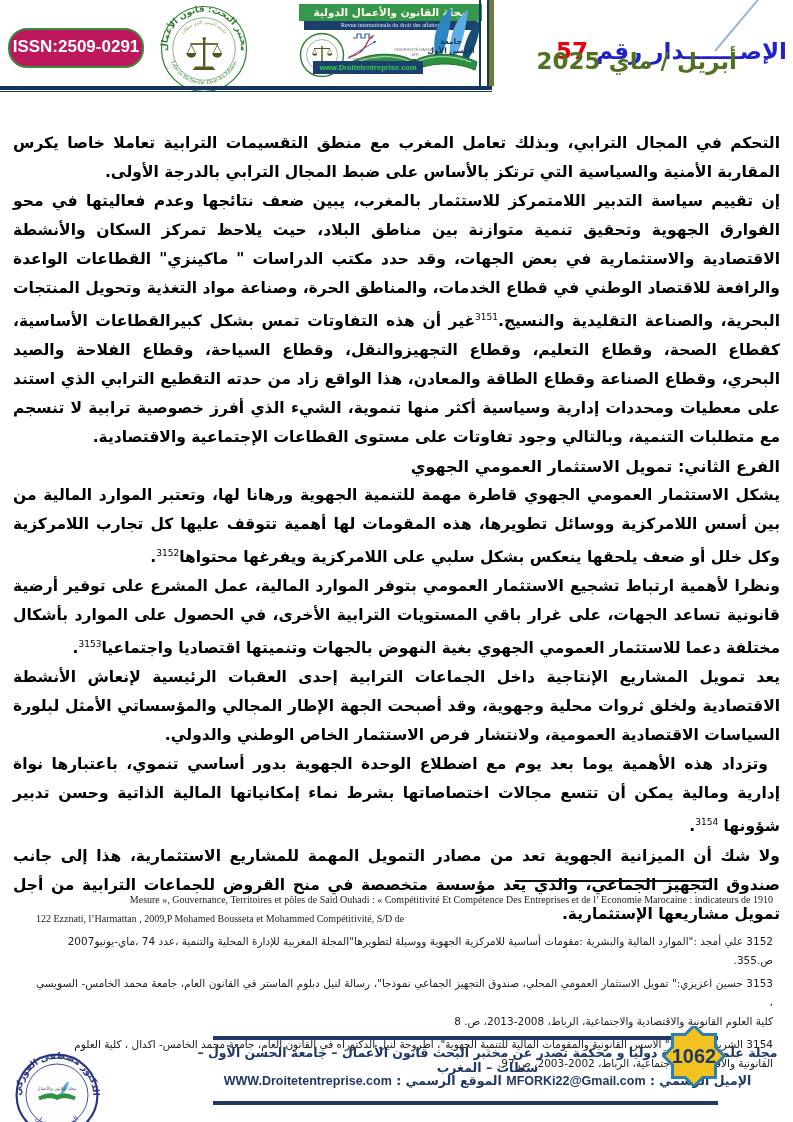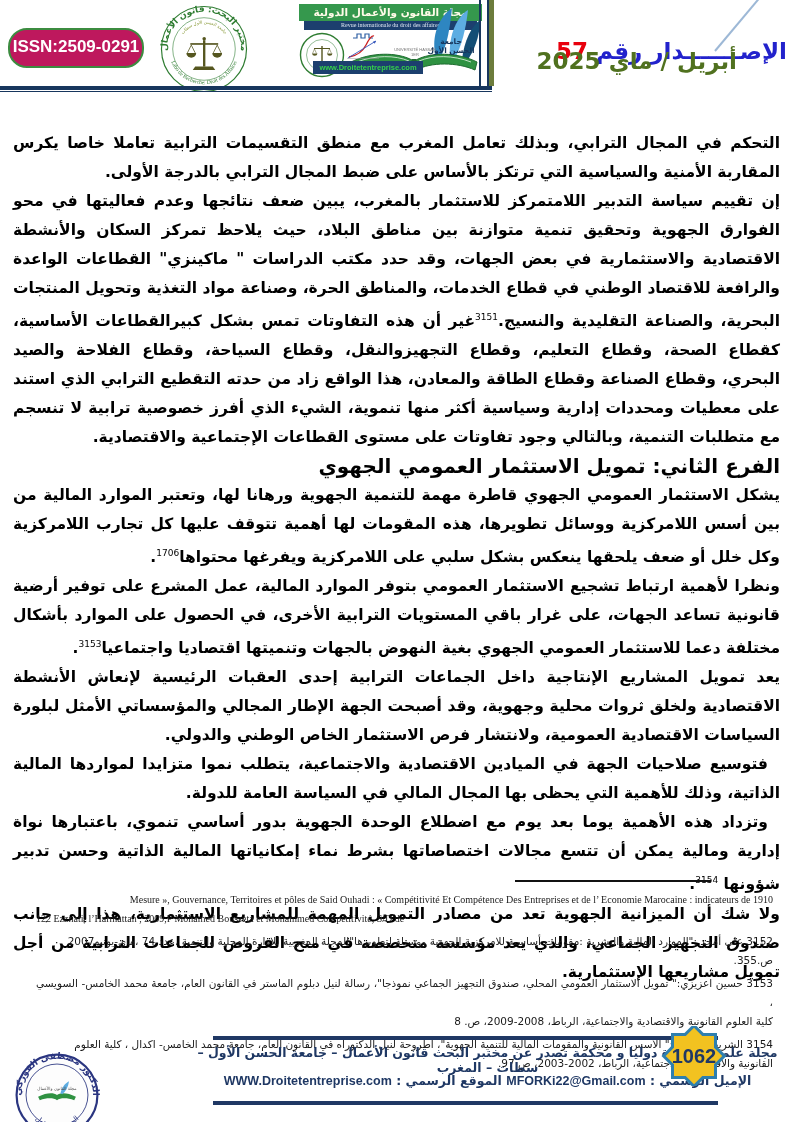--- a/index.html
+++ b/index.html
@@ -37,21 +37,21 @@
   .issue-date{position:absolute;left:505px;top:48px;width:232px;direction:rtl;
               font-size:23px;font-weight:bold;color:#50711f;white-space:nowrap;}
   .diag{position:absolute;left:715px;top:50px;width:70px;height:2px;background:#9db8d6;
         transform:rotate(-50deg);transform-origin:left center;}
   .header-rule{position:absolute;left:0;top:86px;width:492px;height:6px;
                border-top:4px solid #17365d;border-bottom:1px solid #17365d;box-sizing:border-box;}
 
   
   .body-text{position:absolute;top:97px;left:0;right:0;padding:0 13px;direction:rtl;color:#000000;margin-top:32px;}
   .body-text p{margin:0;font-size:15.5px;line-height:29px;font-weight:bold;text-align:justify;}
-  .body-text p.heading{text-align:right;font-size:20px;}
+  .body-text p.heading{text-align:right;font-size:16px;}
   .body-text p.indent{text-indent:12px;}
   .body-text sup{font-size:9px;font-weight:normal;}
 
   
   .footnotes{position:absolute;top:880px;left:0;right:0;padding:0 20px 0 36px;direction:rtl;}
   .fn-sep{height:2px;background:#111;width:196px;margin:0 62px 8px auto;direction:ltr;
           margin-left:auto;}
   .footnote{margin:0 0 4px 0;}
   .fn-line{font-size:10.5px;line-height:19px;color:#1a1a1a;}
   .fn-line.latin{font-family:"Liberation Serif",serif;font-size:10px;}
@@ -158,41 +158,40 @@
     <div class="diag"></div>
     <div class="issue-date">أبريل / ماي 2025</div>
   </header>
 
   <div class="header-rule"></div>
 
   <main class="body-text" id="bodyContainer">
       <p class="">التحكم في المجال الترابي، وبذلك تعامل المغرب مع منطق التقسيمات الترابية تعاملا خاصا يكرس المقاربة الأمنية والسياسية التي ترتكز بالأساس على ضبط المجال الترابي بالدرجة الأولى.</p>
       <p class="">إن تقييم سياسة التدبير اللامتمركز للاستثمار بالمغرب، يبين ضعف نتائجها وعدم فعاليتها في محو الفوارق الجهوية وتحقيق تنمية متوازنة بين مناطق البلاد، حيث يلاحظ تمركز السكان والأنشطة الاقتصادية والاستثمارية في بعض الجهات، وقد حدد مكتب الدراسات " ماكينزي"  القطاعات الواعدة والرافعة للاقتصاد الوطني في قطاع الخدمات، والمناطق الحرة، وصناعة مواد التغذية وتحويل المنتجات البحرية، والصناعة التقليدية والنسيج.<sup>3151</sup>غير أن هذه  التفاوتات تمس بشكل كبيرالقطاعات الأساسية، كقطاع الصحة، وقطاع التعليم، وقطاع التجهيزوالنقل، وقطاع السياحة، وقطاع الفلاحة والصيد البحري، وقطاع الصناعة وقطاع الطاقة والمعادن، هذا الواقع زاد من حدته التقطيع الترابي الذي استند على معطيات ومحددات إدارية وسياسية أكثر منها تنموية، الشيء الذي أفرز خصوصية ترابية لا تنسجم مع متطلبات التنمية، وبالتالي وجود تفاوتات على مستوى القطاعات الإجتماعية والاقتصادية.</p>
       <p class="heading">الفرع الثاني: تمويل الاستثمار العمومي الجهوي</p>
-      <p class="">يشكل الاستثمار العمومي الجهوي قاطرة مهمة للتنمية الجهوية ورهانا لها، وتعتبر الموارد المالية من بين أسس اللامركزية ووسائل تطويرها، هذه المقومات لها أهمية تتوقف عليها كل تجارب اللامركزية وكل خلل أو ضعف يلحقها ينعكس بشكل سلبي على اللامركزية ويفرغها محتواها<sup>1706</sup>.</p>
+      <p class="">يشكل الاستثمار العمومي الجهوي قاطرة مهمة للتنمية الجهوية ورهانا لها، وتعتبر الموارد المالية من بين أسس اللامركزية ووسائل تطويرها، هذه المقومات لها أهمية تتوقف عليها كل تجارب اللامركزية وكل خلل أو ضعف يلحقها ينعكس بشكل سلبي على اللامركزية ويفرغها محتواها<sup>3152</sup>.</p>
       <p class="">ونظرا لأهمية ارتباط تشجيع الاستثمار العمومي بتوفر الموارد المالية، عمل المشرع على توفير أرضية قانونية تساعد الجهات، على غرار باقي المستويات الترابية الأخرى، في الحصول على الموارد بأشكال مختلفة دعما للاستثمار العمومي الجهوي بغية النهوض بالجهات وتنميتها اقتصاديا واجتماعيا<sup>3153</sup>.</p>
       <p class="">يعد تمويل المشاريع الإنتاجية داخل الجماعات الترابية إحدى العقبات الرئيسية لإنعاش الأنشطة الاقتصادية ولخلق ثروات محلية وجهوية، وقد أصبحت الجهة الإطار المجالي والمؤسساتي الأمثل لبلورة السياسات الاقتصادية العمومية، ولانتشار فرص الاستثمار الخاص الوطني والدولي.</p>
-      <p class=" indent">فتوسيع صلاحيات الجهة في الميادين الاقتصادية والاجتماعية، يتطلب نموا متزايدا لمواردها المالية الذاتية، وذلك للأهمية التي يحظى بها المجال المالي في السياسة العامة للدولة.</p>
       <p class=" indent">وتزداد هذه الأهمية يوما بعد يوم مع اضطلاع الوحدة الجهوية بدور أساسي تنموي، باعتبارها نواة إدارية ومالية يمكن أن تتسع مجالات اختصاصاتها بشرط نماء إمكانياتها المالية الذاتية وحسن تدبير شؤونها <sup>3154</sup>.</p>
       <p class="">ولا شك أن الميزانية الجهوية تعد من مصادر التمويل المهمة للمشاريع الاستثمارية، هذا إلى جانب صندوق التجهيز الجماعي، والذي يعد مؤسسة متخصصة في منح القروض للجماعات الترابية من أجل تمويل مشاريعها الإستثمارية.</p>
     </main>
 
   <section class="footnotes">
     <div class="fn-sep"></div>
     <div id="fnList">
         <div class="footnote">
           <div class="fn-line al-right latin" dir="ltr">Mesure », Gouvernance, Territoires et pôles de  Said Ouhadi : « Compétitivité Et Compétence Des Entreprises et de l’ Economie Marocaine : indicateurs de 1910</div>
           <div class="fn-line al-center latin" dir="ltr">122 Ezznati, l’Harmattan , 2009,P Mohamed Bousseta et Mohammed  Compétitivité, S/D de</div>
         </div>
         <div class="footnote">
           <div class="fn-line al-right" dir="rtl">3152 علي أمجد :"الموارد المالية والبشرية :مقومات أساسية للامركزية الجهوية ووسيلة لتطويرها"المجلة المغربية للإدارة المحلية والتنمية ،عدد 74 ،ماي-يونيو2007 ص.355.</div>
         </div>
         <div class="footnote">
           <div class="fn-line al-justify" dir="rtl">3153 حسين اعزيزي:" تمويل الاستثمار العمومي المحلي، صندوق التجهيز الجماعي نموذجا"، رسالة لنيل دبلوم الماستر في القانون العام، جامعة محمد الخامس- السويسي ،</div>
-          <div class="fn-line al-right" dir="rtl">كلية العلوم القانونية والاقتصادية والاجتماعية، الرباط، 2008-2009، ص. 8</div>
+          <div class="fn-line al-right" dir="rtl">كلية العلوم القانونية والاقتصادية والاجتماعية، الرباط، 2008-2013، ص. 8</div>
         </div>
         <div class="footnote">
           <div class="fn-line al-justify" dir="rtl">3154 الشريف الغيوبي:" الأسس القانونية والمقومات المالية للتنمية الجهوية"، أطروحة لنيل الدكتوراه في القانون العام، جامعة محمد الخامس- اكدال ، كلية العلوم</div>
           <div class="fn-line al-right" dir="rtl">القانونية والاقتصادية والاجتماعية، الرباط، 2002-2003، ص 97.</div>
         </div>
       </div>
   </section>
 
   <div class="f-line f-top"></div>
   <div class="f-line f-bot"></div>

